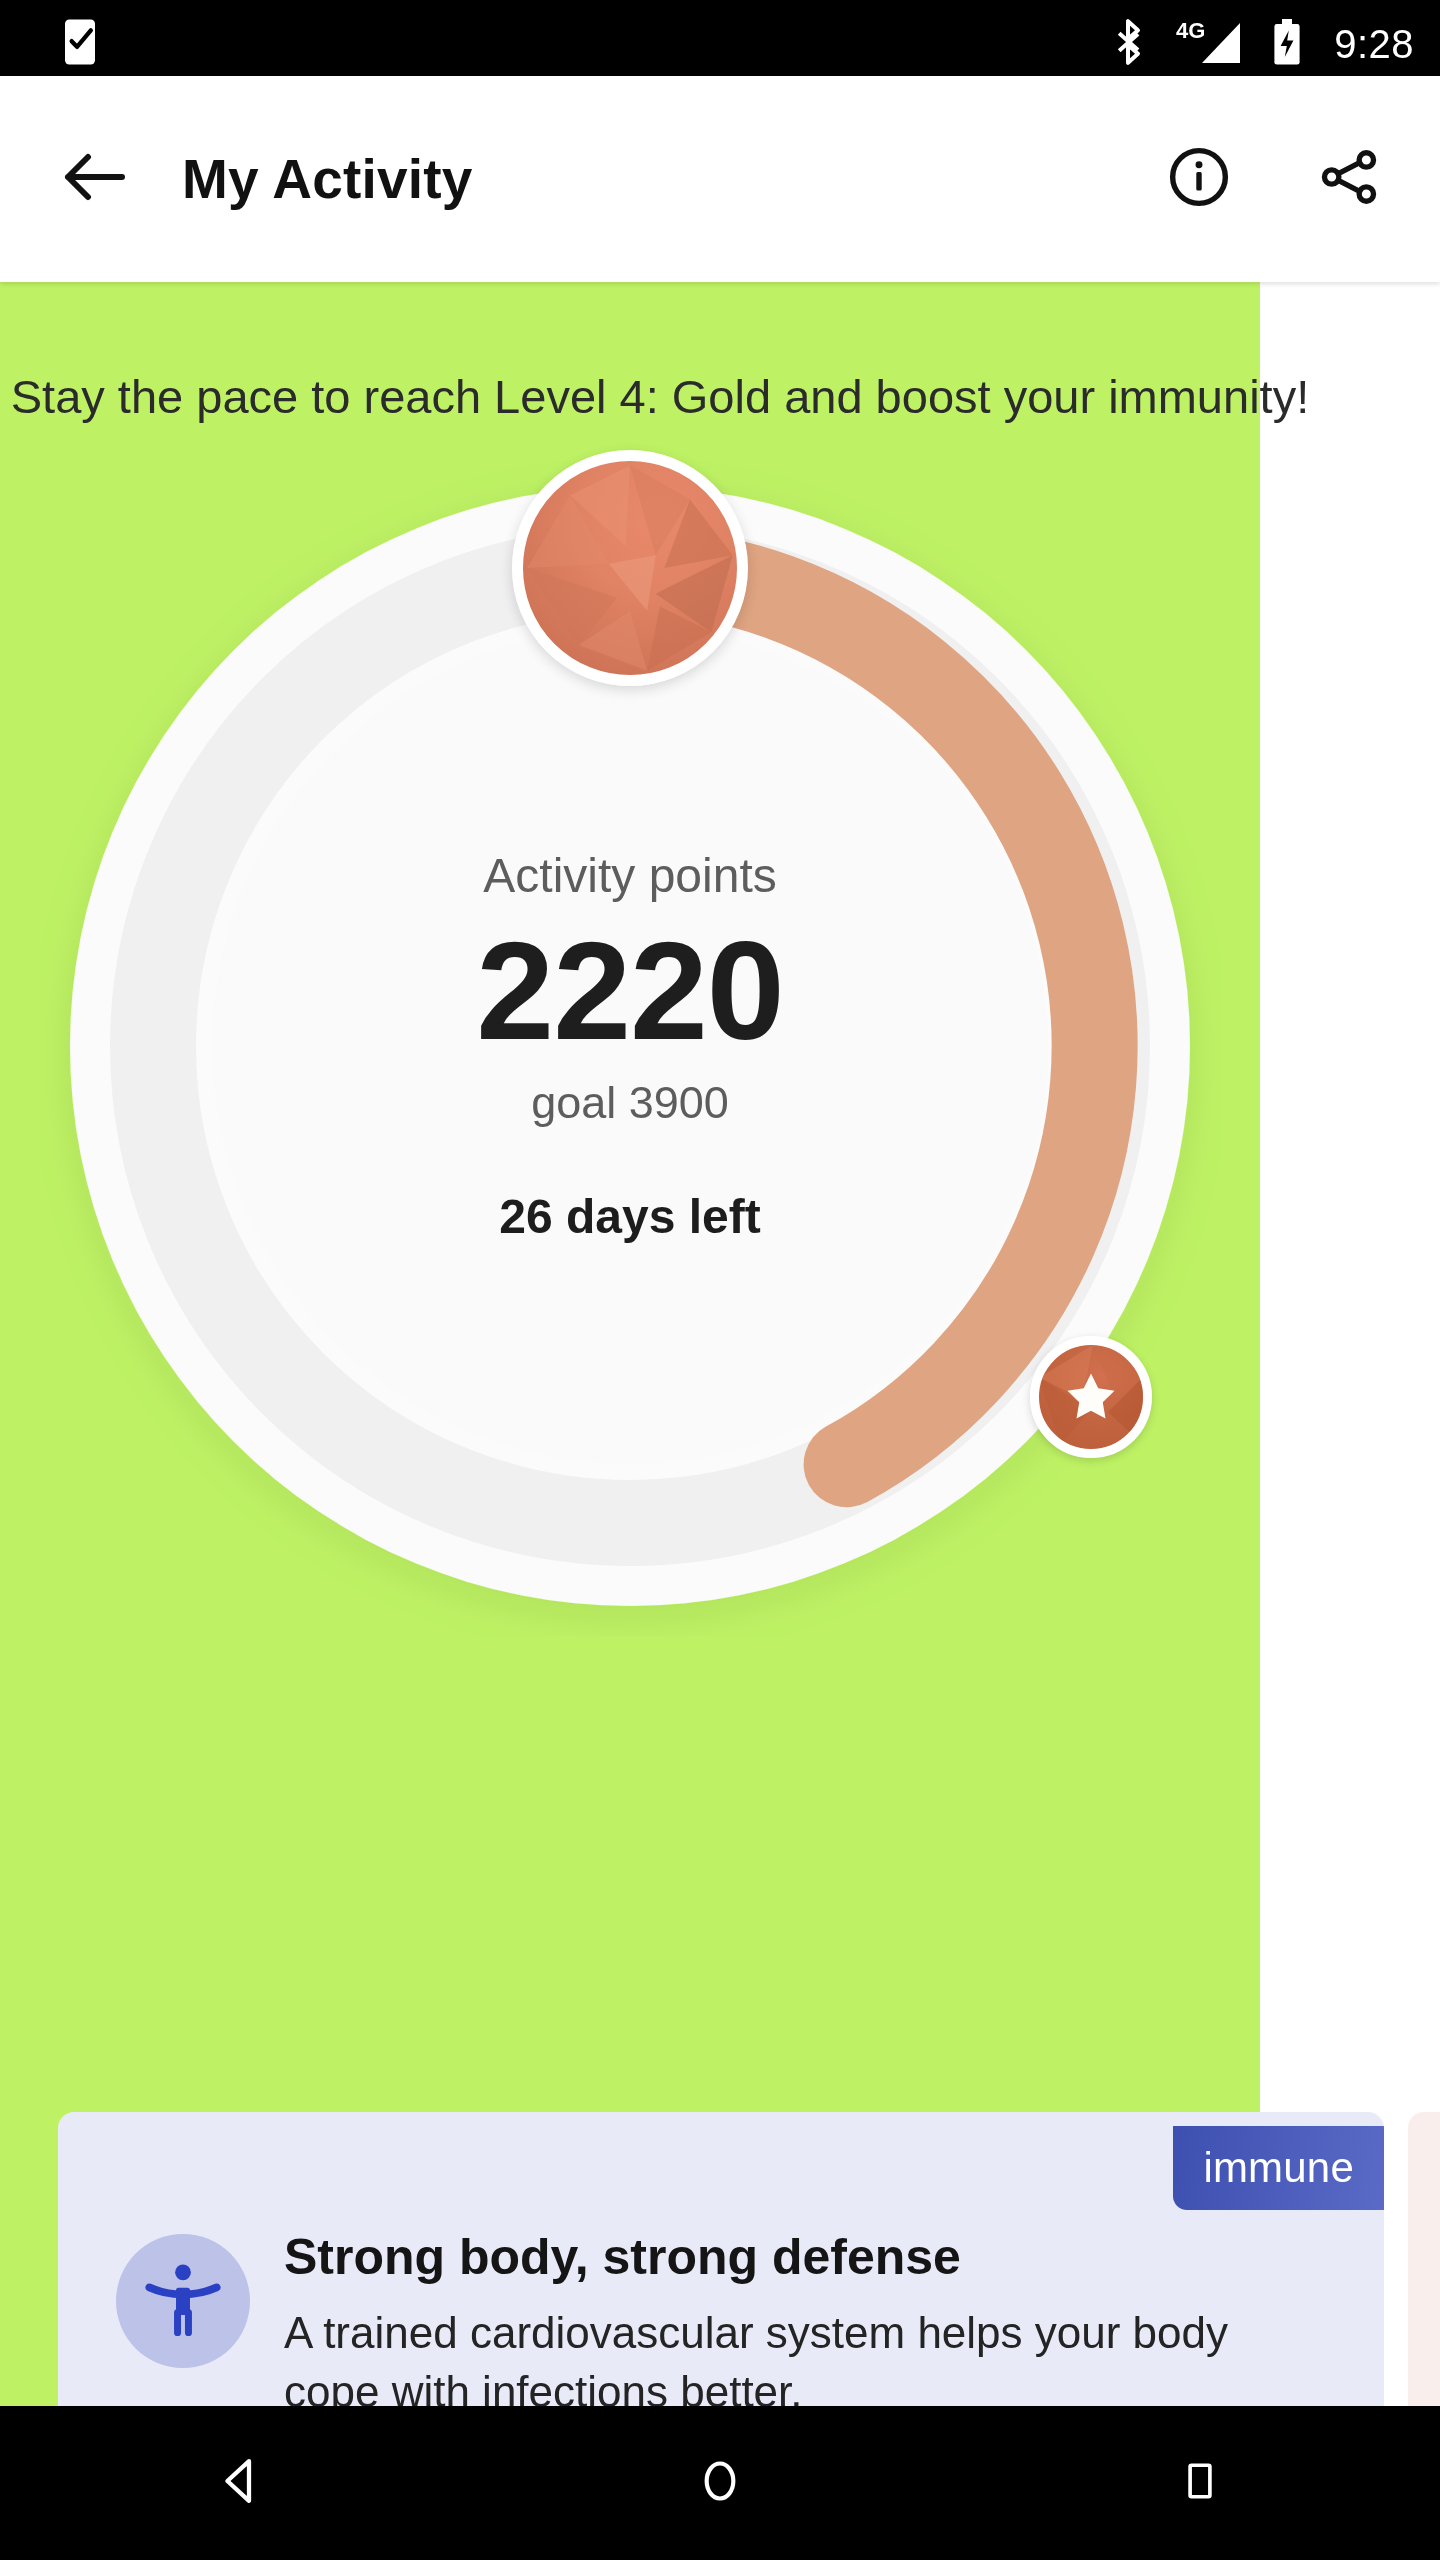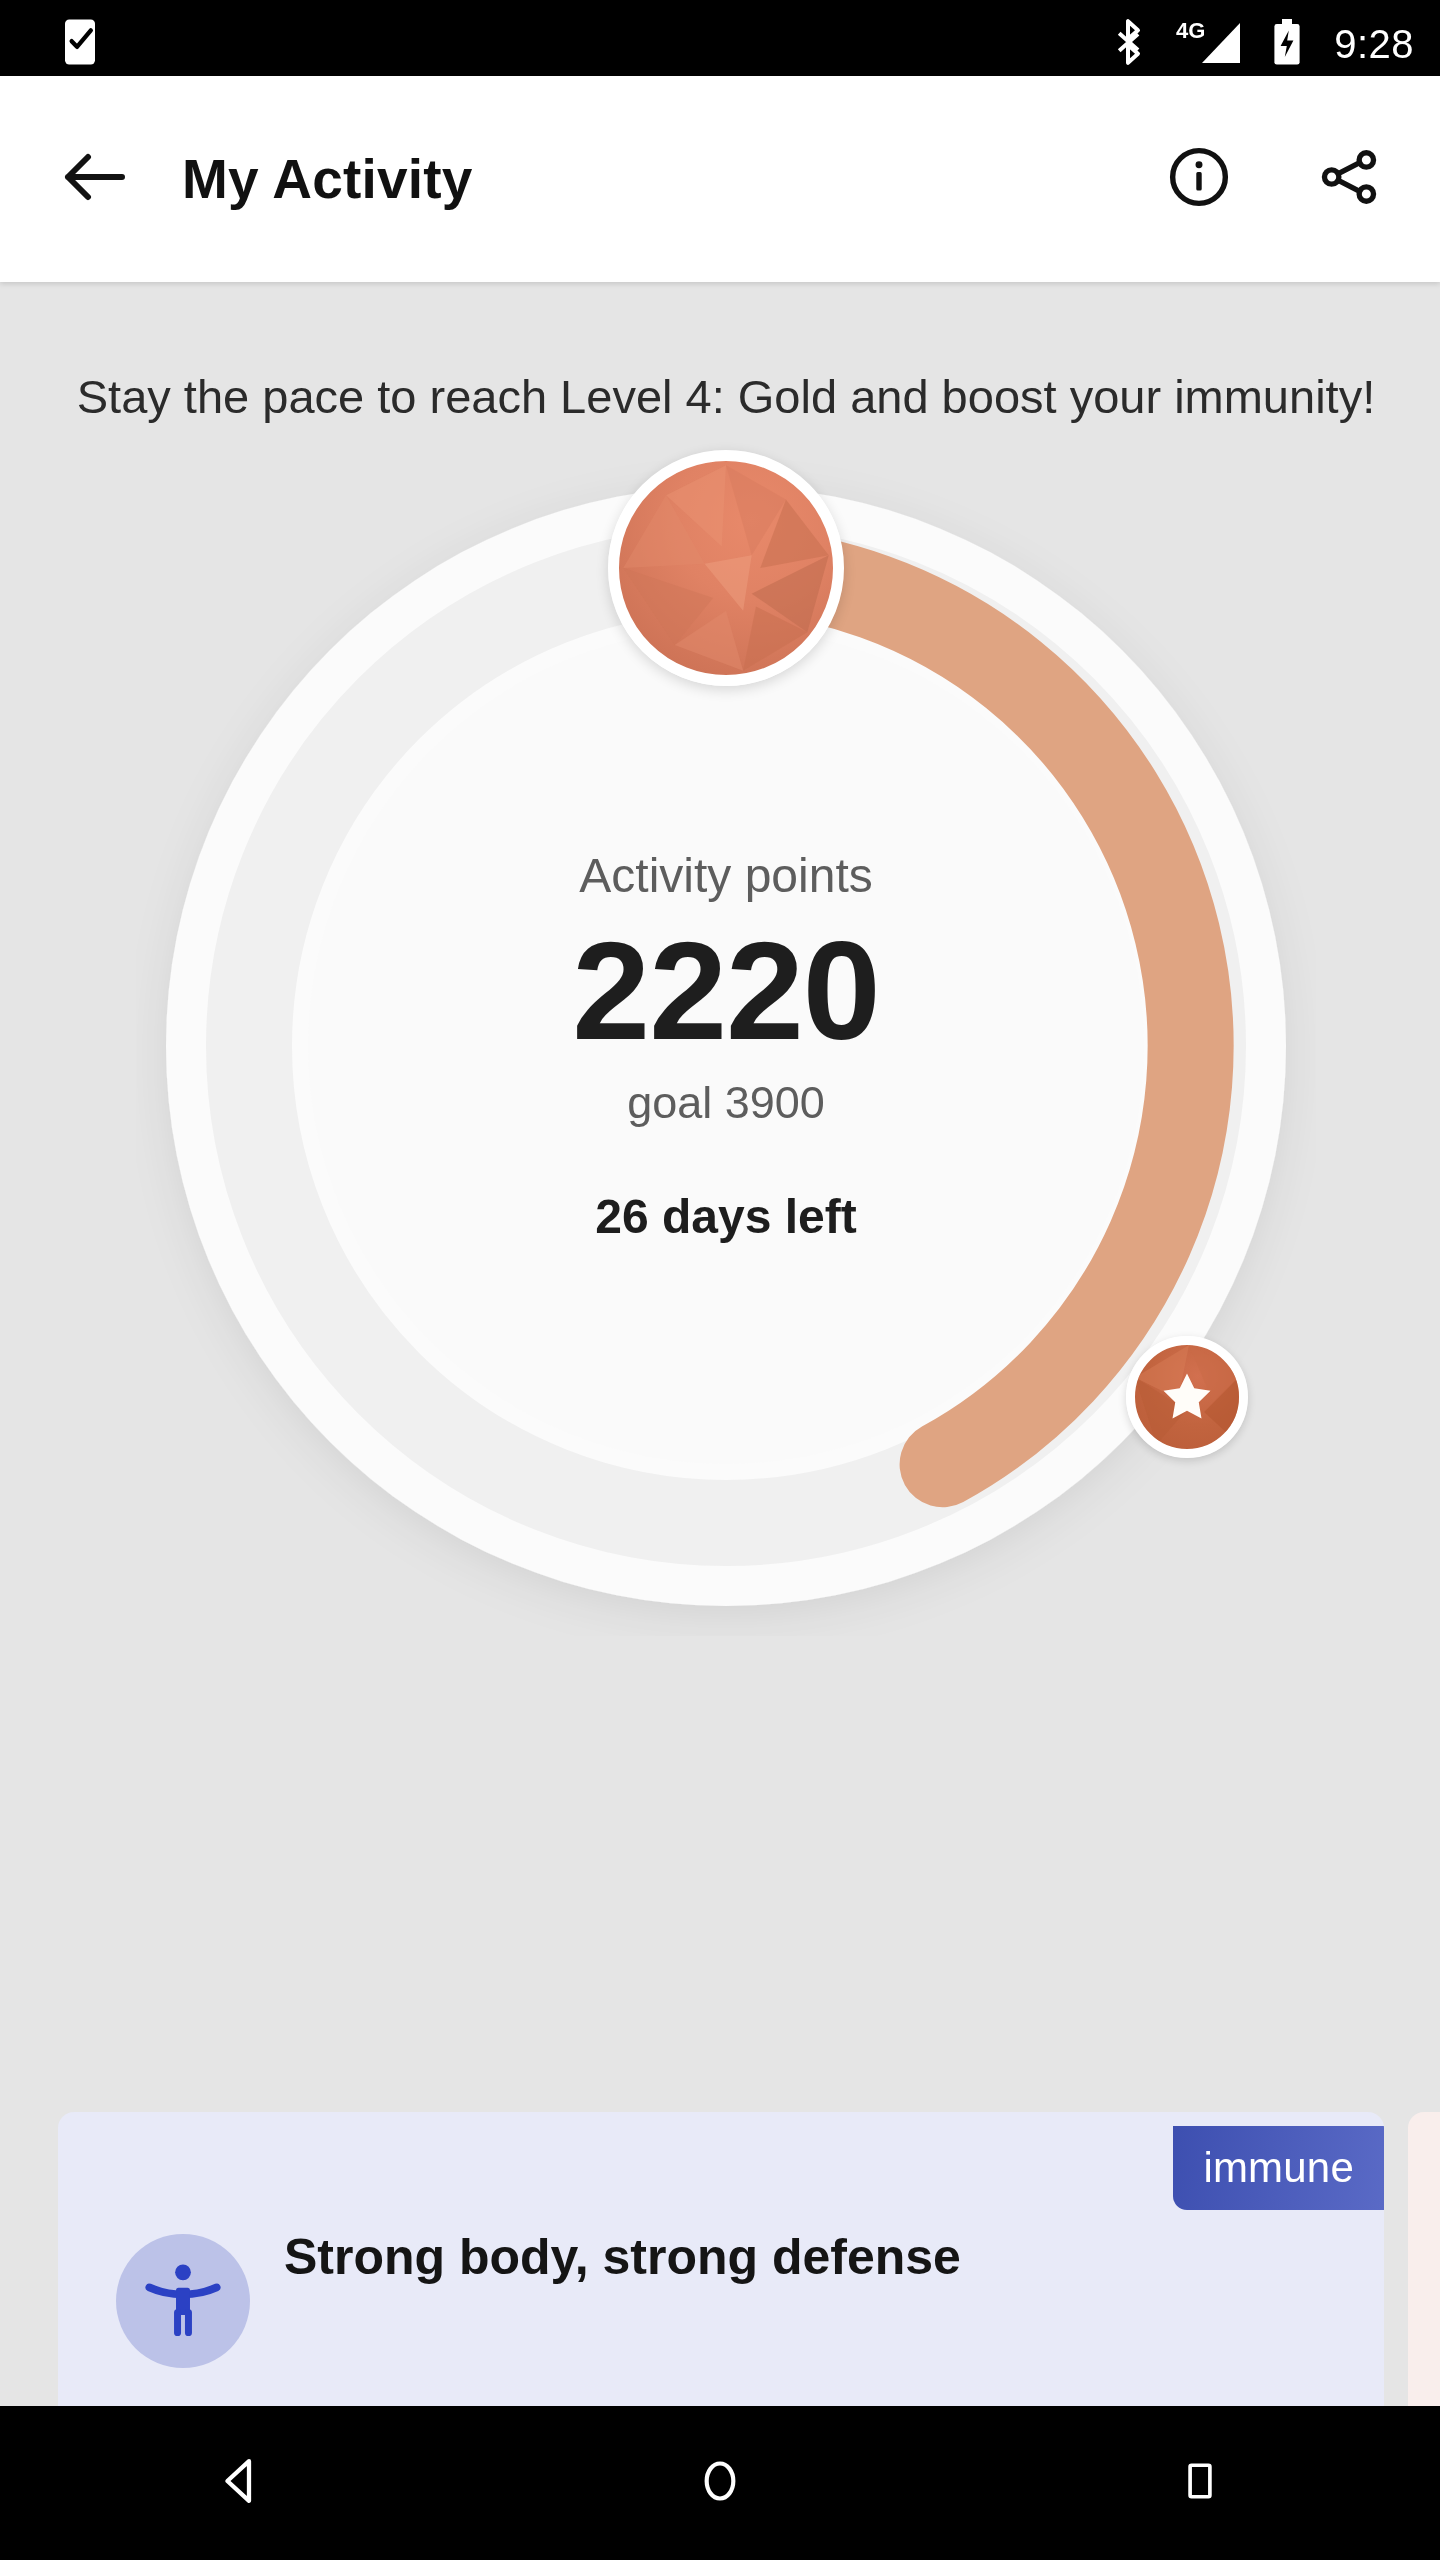--- a/index.html
+++ b/index.html
@@ -34,21 +34,21 @@
   }
   .back-btn { width:90px; height:90px; display:flex; align-items:center; justify-content:center; }
   .appbar-title {
     font-size:55px; font-weight:bold; color:#111111;
     margin-left:42px; letter-spacing:0.2px;
   }
   .appbar-actions { margin-left:auto; display:flex; align-items:center; gap:76px; padding-right:10px; }
   .ab-icon { width:74px; height:74px; display:flex; align-items:center; justify-content:center; }
 
   
-  .content { position:absolute; top:282px; left:0; width:1440px; height:2124px; background:#e5e5e5;padding-left:12px; }
+  .content { position:absolute; top:282px; left:0; width:1260px; height:2124px; background:#bef264; }
 
   .headline {
     margin:84px auto 0; width:1320px; text-align:center;
     font-size:47px; line-height:1.32; color:#2b2b2b; font-weight:normal;
   }
 
   
   .ring-wrap {
     position:relative; width:1180px; height:1180px;
     margin:28px auto 0;
@@ -257,20 +257,21 @@
             <svg width="86" height="86" viewBox="0 0 24 24">
               <circle cx="12" cy="4" r="2.2" fill="#2b41c4"></circle>
               <path d="M2.6 8.2c3 1.35 6 1.95 9.4 1.95S18.4 9.55 21.4 8.2" stroke="#2b41c4" stroke-width="2.15" fill="none" stroke-linecap="round"></path>
               <rect x="10.05" y="8.3" width="3.9" height="7.6" rx="0.7" fill="#2b41c4"></rect>
               <rect x="9.5" y="14.3" width="1.95" height="7.5" rx="0.95" fill="#2b41c4"></rect>
               <rect x="12.55" y="14.3" width="1.95" height="7.5" rx="0.95" fill="#2b41c4"></rect>
             </svg>
           </div>
           <div class="card-text">
             <div class="card-title">Strong body, strong defense</div>
+            <div class="card-desc">A trained cardiovascular system helps your body cope with infections better.</div>
           </div>
         </div>
       </div>
       <div class="card secondary"></div>
     </div>
 
   </div>
 
   <div class="navbar">
     <div class="nav-btn">

